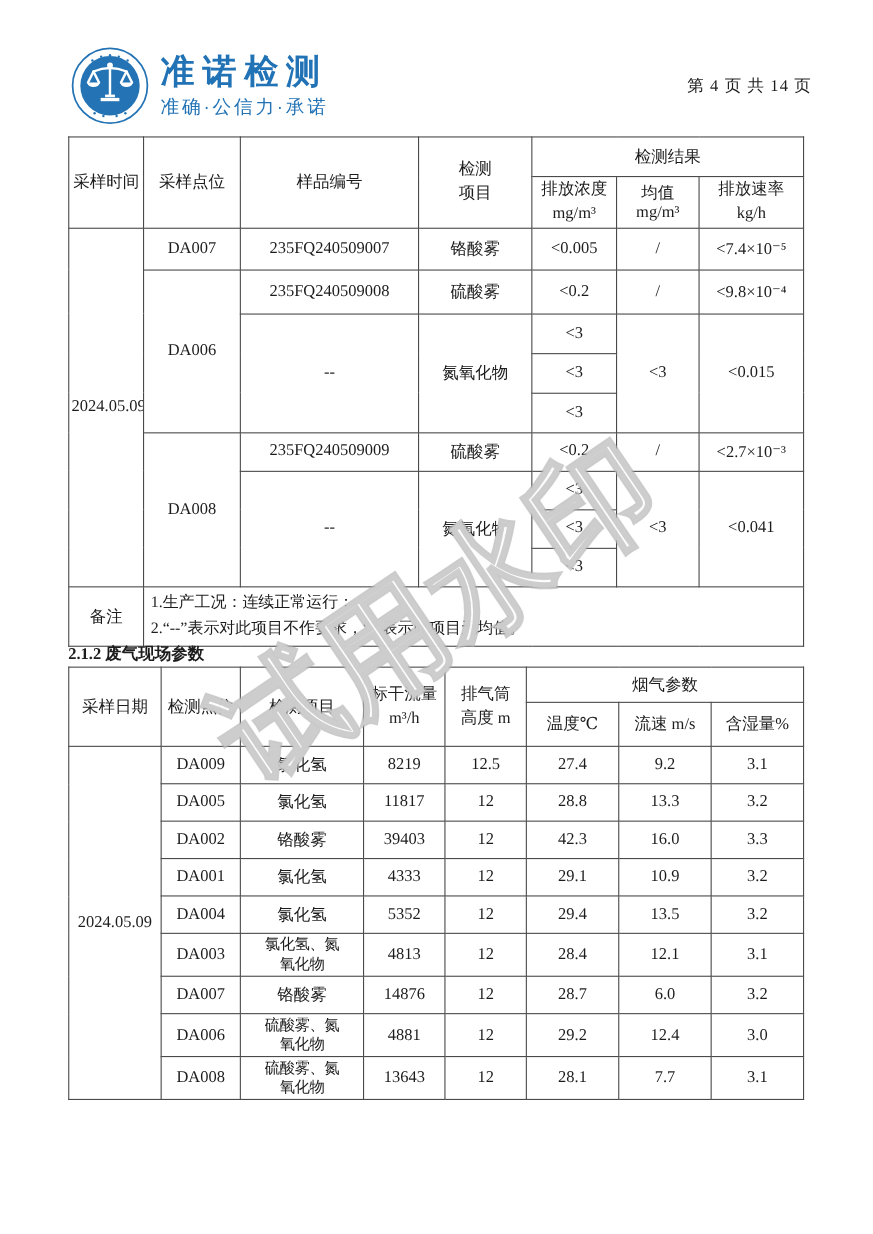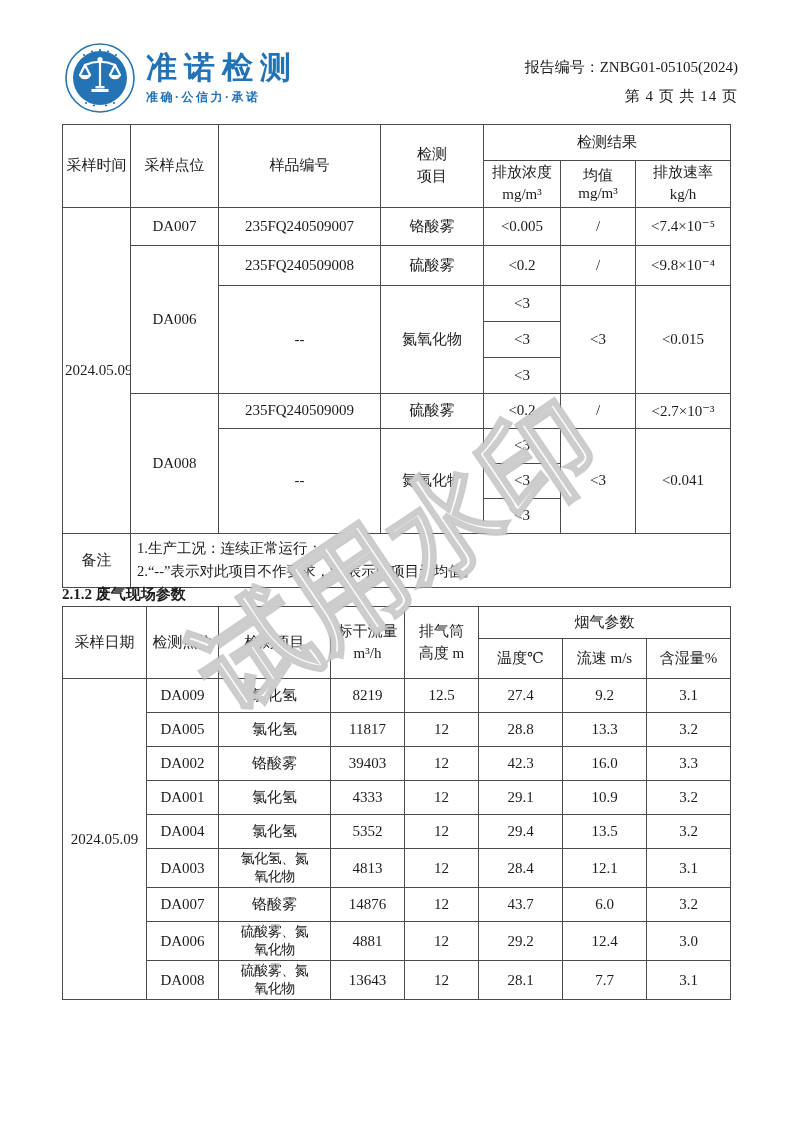--- a/index.html
+++ b/index.html
@@ -16,21 +16,21 @@
   .hdr{position:absolute;left:64px;top:42px;width:674px;display:flex;justify-content:space-between;align-items:flex-start;}
   .brandwrap{display:flex;align-items:center;gap:10px;}
   .logo-svg{width:72px;height:72px;flex:0 0 auto;}
   .brandtext{display:flex;flex-direction:column;justify-content:center;}
   .brand{
     font-family:"Liberation Sans","DejaVu Sans",sans-serif;
     font-size:31px;font-weight:bold;color:#2273b5;letter-spacing:7px;line-height:1.15;
   }
   .slogan{
     font-family:"Liberation Sans","DejaVu Sans",sans-serif;
-    font-size:12px;font-weight:bold;color:#2273b5;letter-spacing:2.5px;margin-top:3px;
+    font-size:17px;font-weight:normal;color:#2273b5;letter-spacing:2.5px;margin-top:3px;
   }
   .hdr-right{text-align:right;padding-top:16px;}
   .report-no{font-size:15px;line-height:1.2;}
   .page-info{font-size:15px;margin-top:11px;letter-spacing:1px;}
   
   table{border-collapse:collapse;table-layout:fixed;width:668px;}
   td,th{
     border:1px solid #4a4a4a;
     text-align:center;vertical-align:middle;
     font-size:15px;font-weight:normal;
@@ -94,21 +94,20 @@
           <rect x="31.5" y="44" width="9" height="2.4"></rect>
           <rect x="27.5" y="47" width="17" height="3"></rect>
         </g>
       </svg>
       <div class="brandtext">
         <div class="brand">准诺检测</div>
         <div class="slogan">准确·公信力·承诺</div>
       </div>
     </div>
     <div class="hdr-right">
-      <div class="report-no">报告编号：ZNBG01-05105(2024)</div>
       <div class="page-info">第 4 页 共 14 页</div>
     </div>
   </div>
 
   <table class="t1">
     <colgroup>
       <col style="width:68px">
         <col style="width:88px">
         <col style="width:162px">
         <col style="width:103px">
@@ -273,21 +272,21 @@
         <td>12</td>
         <td>28.4</td>
         <td>12.1</td>
         <td>3.1</td>
       </tr>
       <tr style="height:34px">
         <td>DA007</td>
         <td>铬酸雾</td>
         <td>14876</td>
         <td>12</td>
-        <td>43.7</td>
+        <td>28.7</td>
         <td>6.0</td>
         <td>3.2</td>
       </tr>
       <tr style="height:34px">
         <td>DA006</td>
         <td class="tight">硫酸雾、氮氧化物</td>
         <td>4881</td>
         <td>12</td>
         <td>29.2</td>
         <td>12.4</td>

